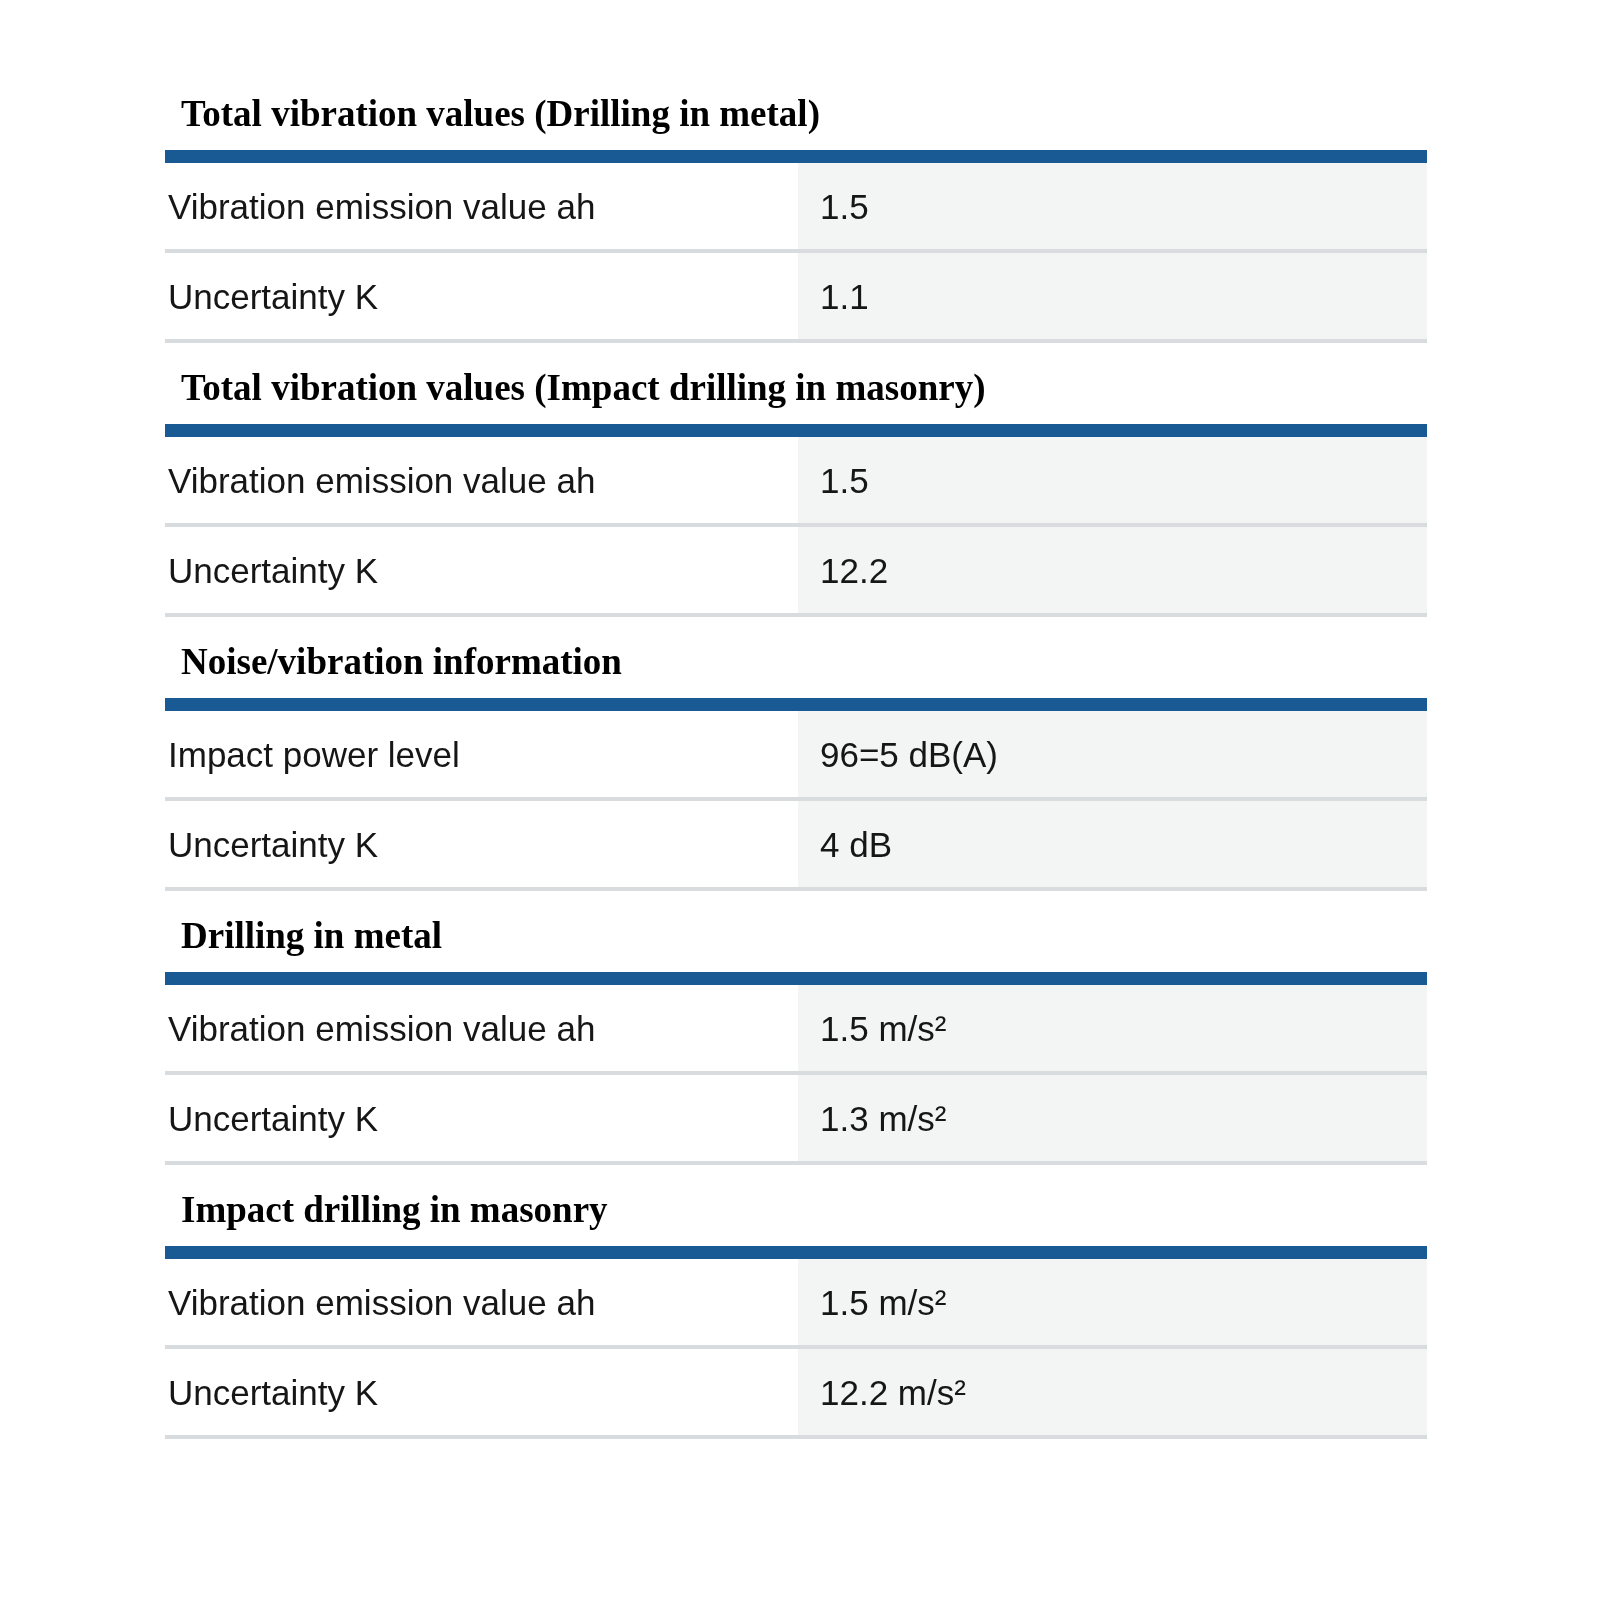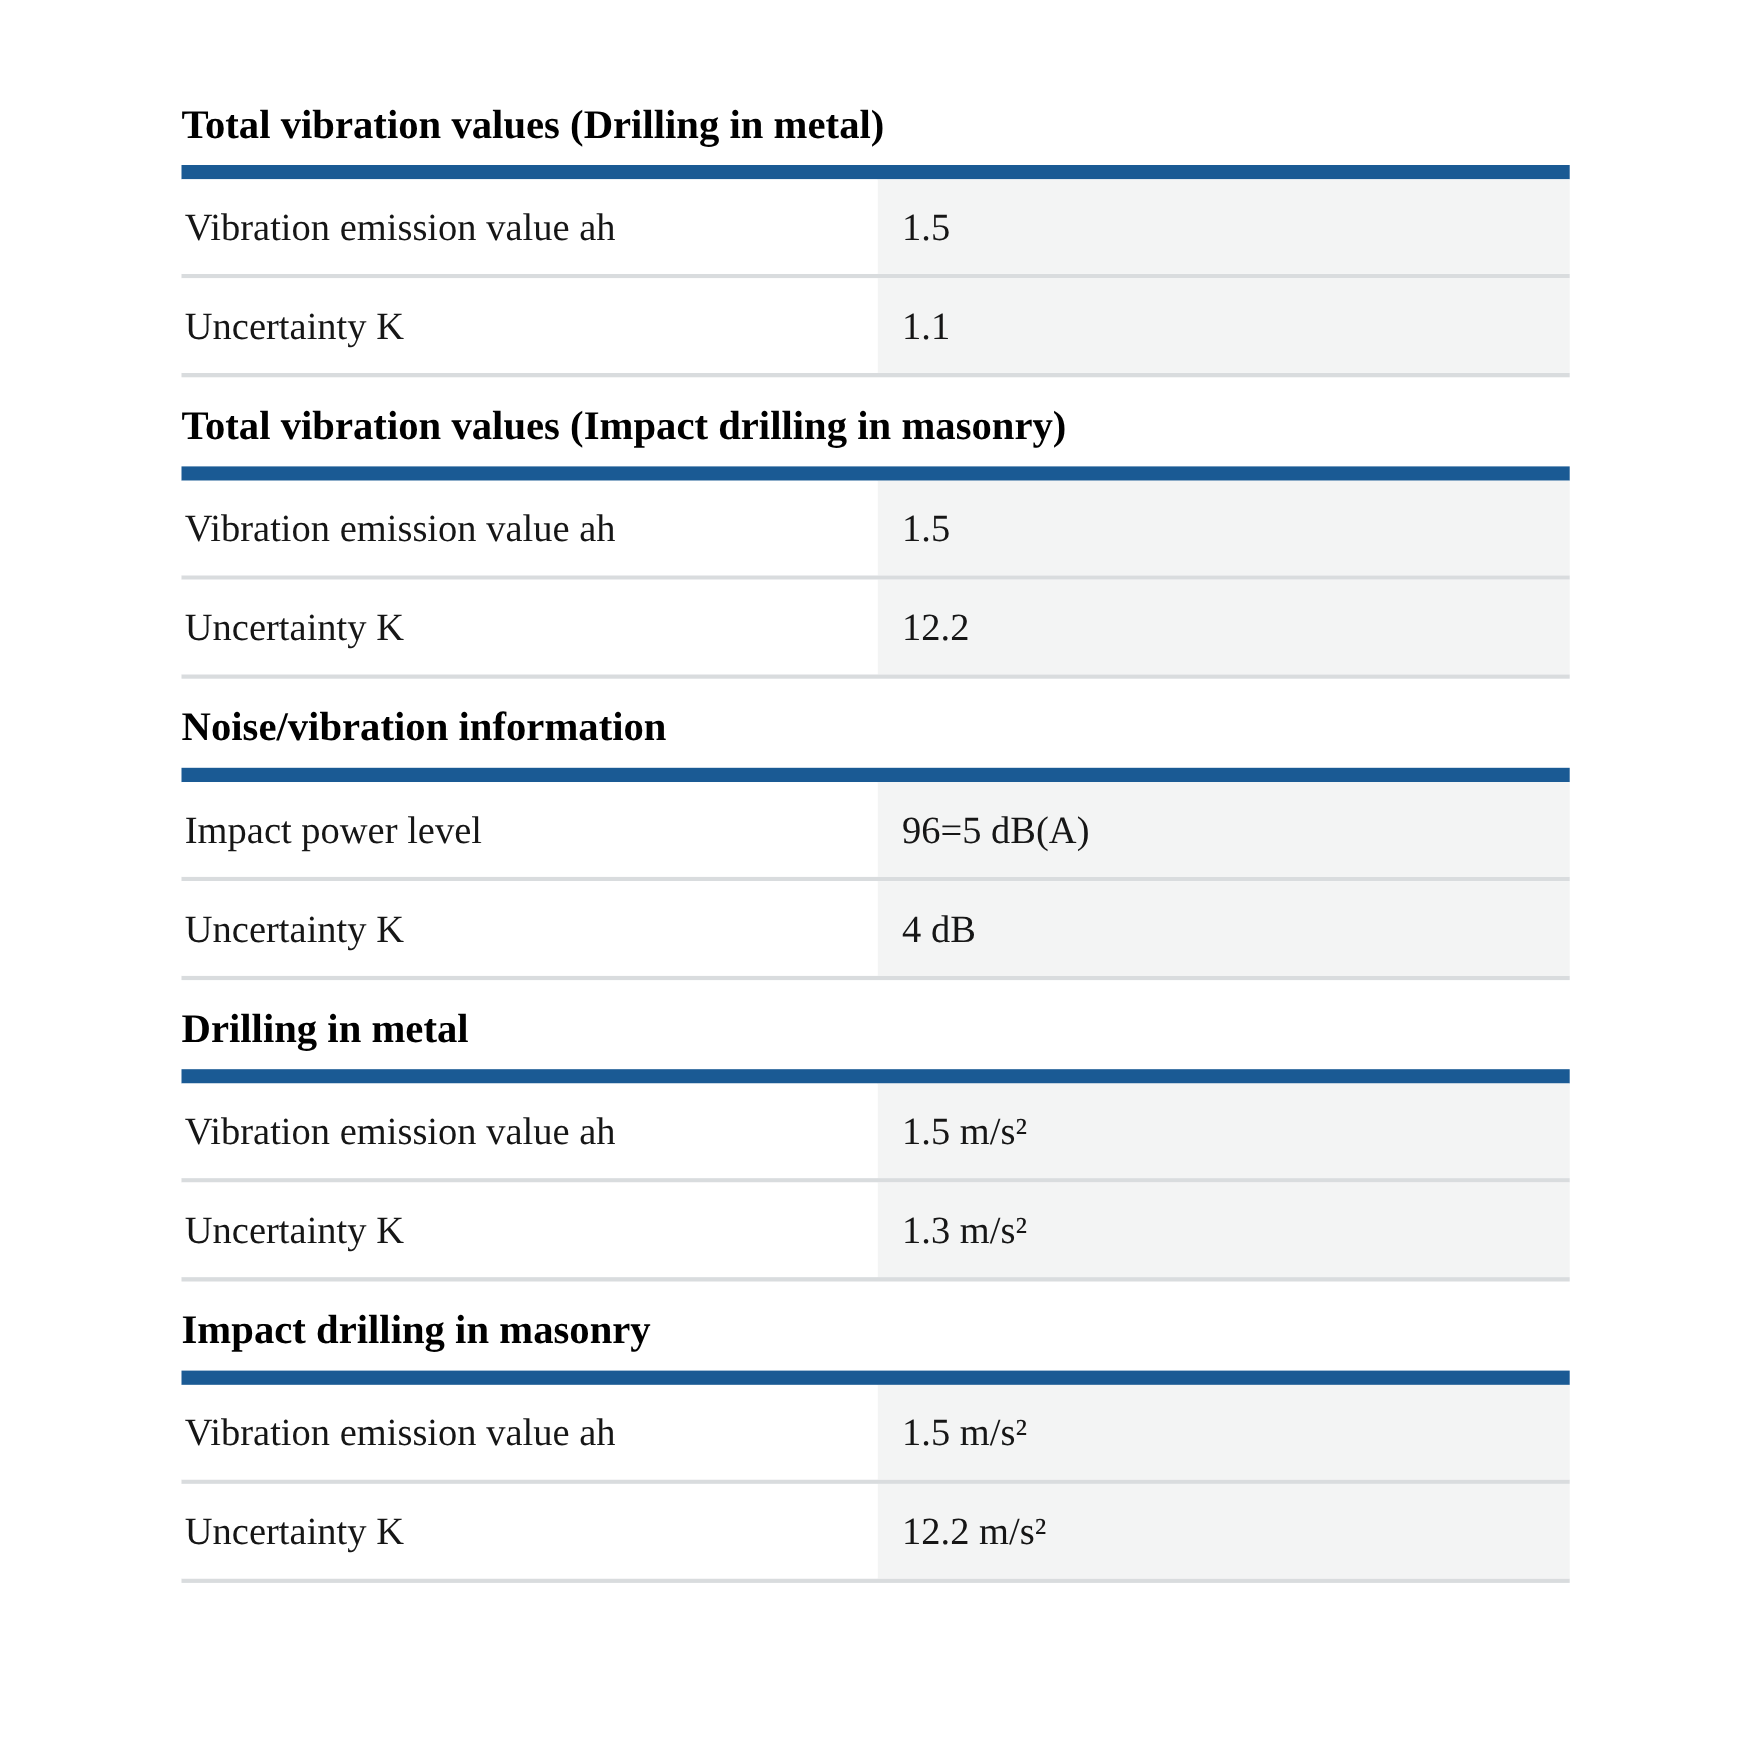--- a/index.html
+++ b/index.html
@@ -25,39 +25,38 @@
   }
   .spec-section{
     margin:0 0 27px 0;
   }
   .section-title{
     font-family:"Liberation Serif","DejaVu Serif",serif;
     font-weight:bold;
     font-size:37px;
     line-height:36px;
     color:var(--title);
-    margin:0 0 18px 0;
+    margin:0 0 18px 16px;
     letter-spacing:0px;
   }
   .accent-bar{
     height:13px;
     background:var(--accent);
   }
   .spec-row{
     display:flex;
     height:86px;
     border-bottom:4px solid var(--divider);
   }
   .cell{
     display:flex;
     align-items:center;
     font-size:35px;
     color:var(--text);
     line-height:1;
-    font-family:Liberation Serif, serif;
   }
   .cell.label{
     width:633px;
     flex:0 0 633px;
     background:#ffffff;
     padding-left:3px;
     box-sizing:border-box;
   }
   .cell.value{
     flex:1;

